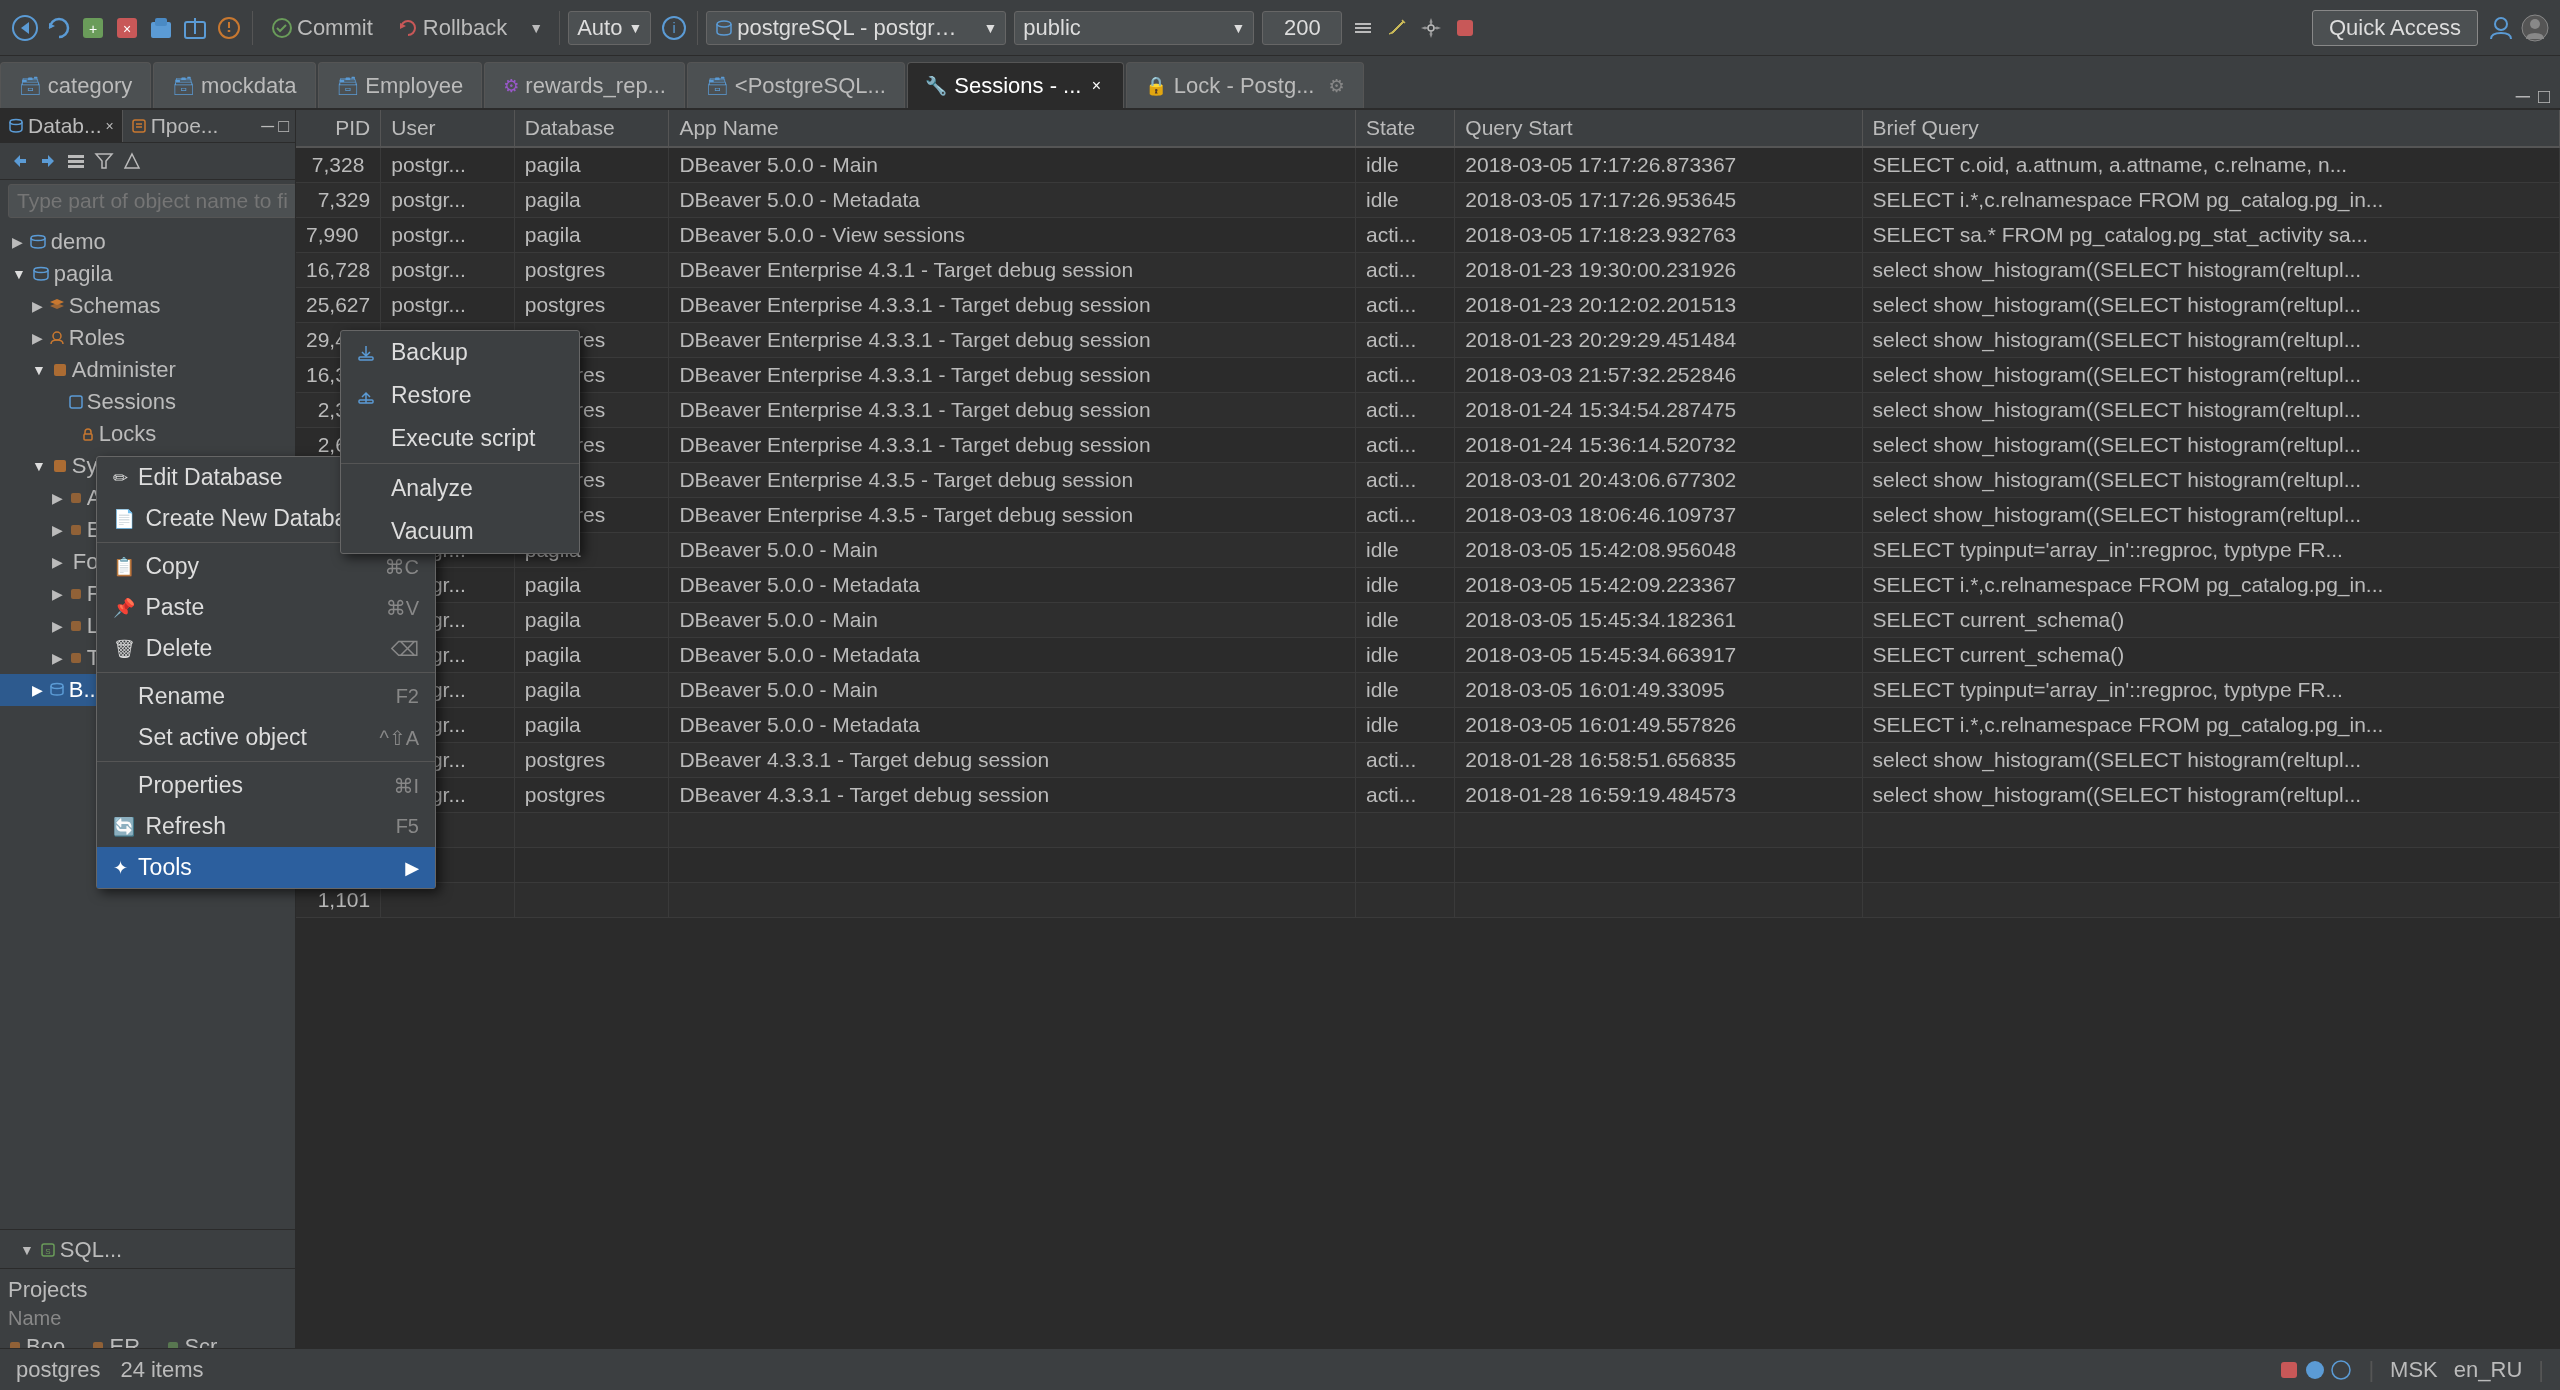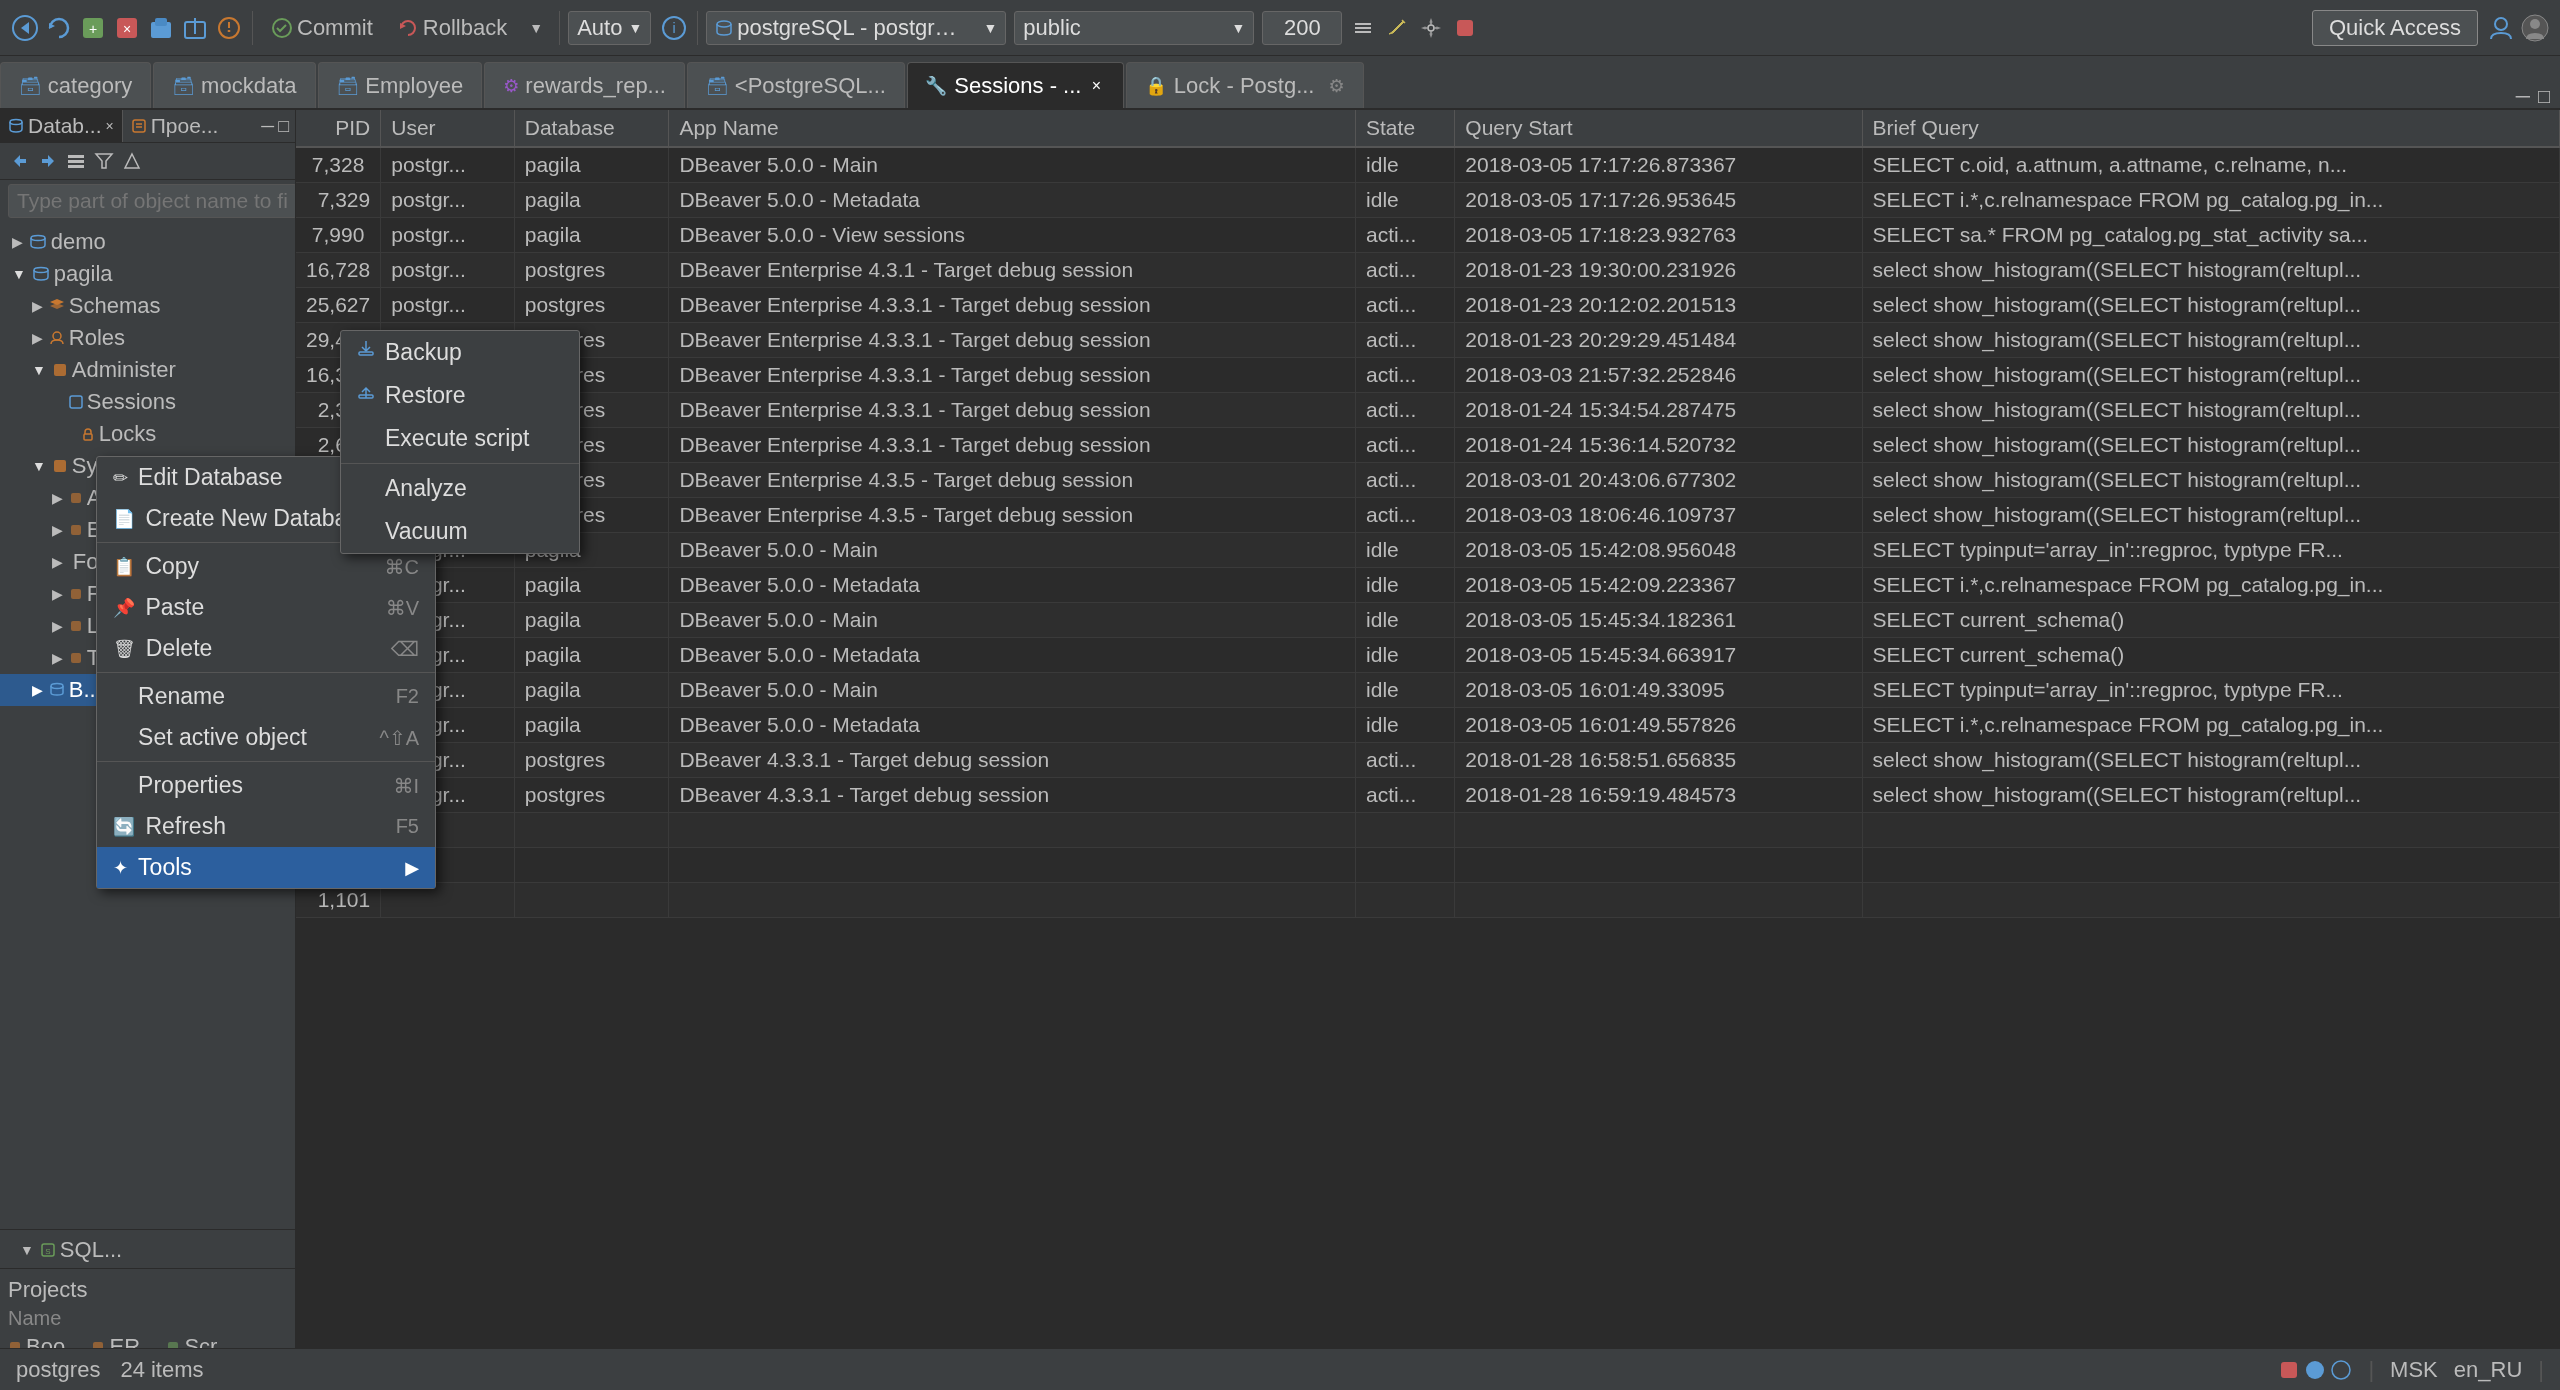--- a/index.html
+++ b/index.html
@@ -306,21 +306,22 @@
       background: #3c3f41;
       border: 1px solid #666;
       border-radius: 3px;
       box-shadow: 4px 4px 12px rgba(0,0,0,0.6);
       z-index: 1001;
       width: 240px;
       font-size: 23px;
     }
     .submenu-item {
       display: flex;
-      gap: 10px;
+      align-items: center;
+      gap: 16px;
       padding: 8px 16px;
       cursor: pointer;
       color: #ddd;
     }
 
     
     .project-panel {
       height: 80px;
       background: #3c3f41;
       border-top: 1px solid #2b2b2b;
@@ -753,21 +754,21 @@
             <tr>
       <td style="text-align:right;color:#bbb;">7,329</td>
       <td>postgr...</td>
       <td>pagila</td>
       <td style="max-width:600px;overflow:hidden;text-overflow:ellipsis;">DBeaver 5.0.0 - Metadata</td>
       <td>idle</td>
       <td>2018-03-05 17:17:26.953645</td>
       <td style="max-width:500px;overflow:hidden;text-overflow:ellipsis;">SELECT i.*,c.relnamespace FROM pg_catalog.pg_in...</td>
     </tr>
             <tr>
-      <td style="text-align:center;color:#bbb;">7,990</td>
+      <td style="text-align:left;color:#bbb;">7,990</td>
       <td>postgr...</td>
       <td>pagila</td>
       <td style="max-width:600px;overflow:hidden;text-overflow:ellipsis;">DBeaver 5.0.0 - View sessions</td>
       <td>acti...</td>
       <td>2018-03-05 17:18:23.932763</td>
       <td style="max-width:500px;overflow:hidden;text-overflow:ellipsis;">SELECT sa.* FROM pg_catalog.pg_stat_activity sa...</td>
     </tr>
             <tr>
       <td style="text-align:right;color:#bbb;">16,728</td>
       <td>postgr...</td>

